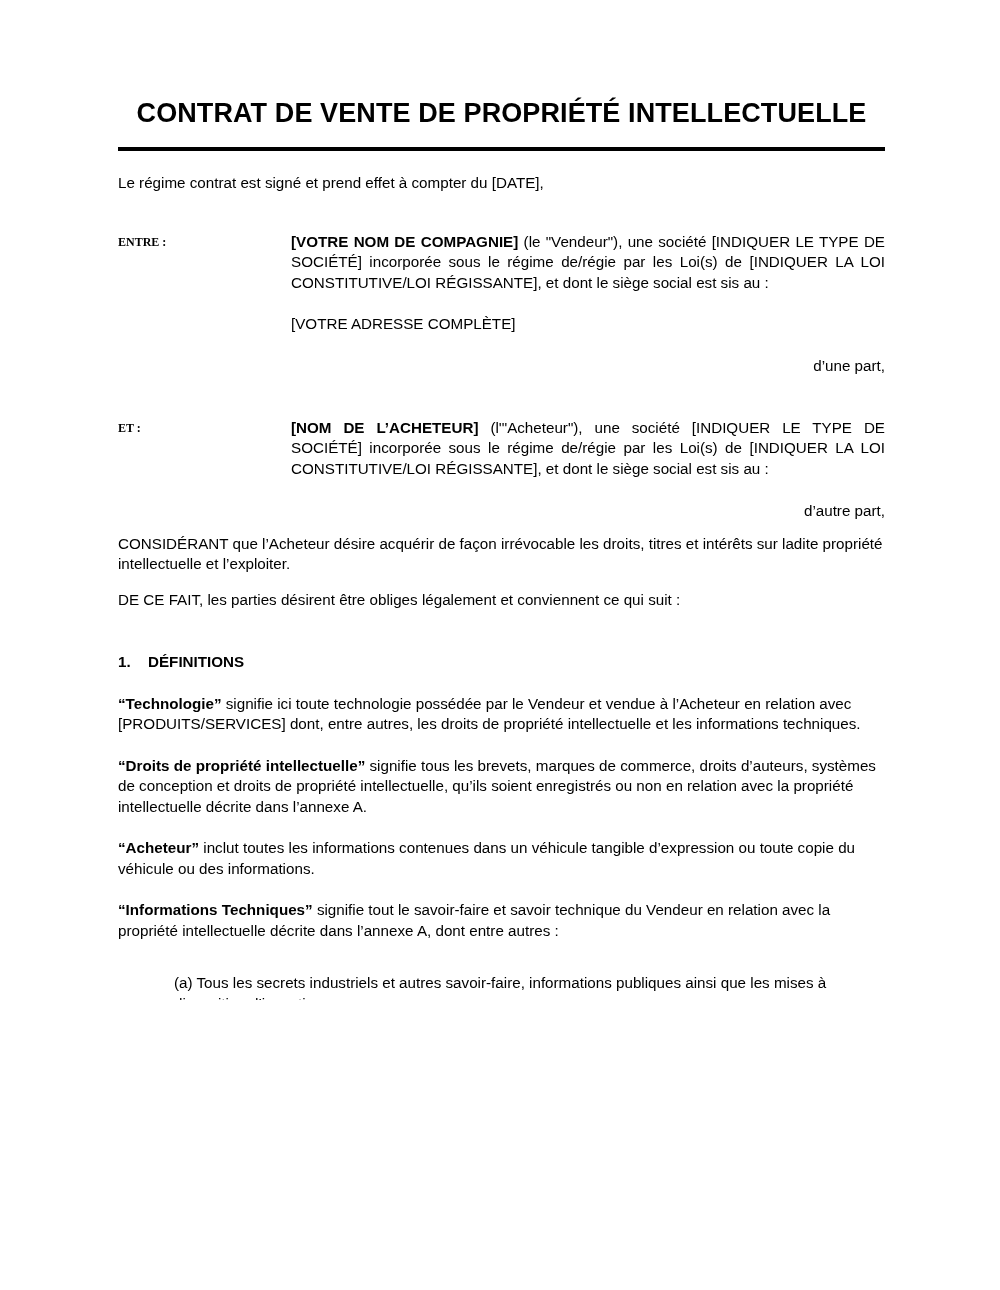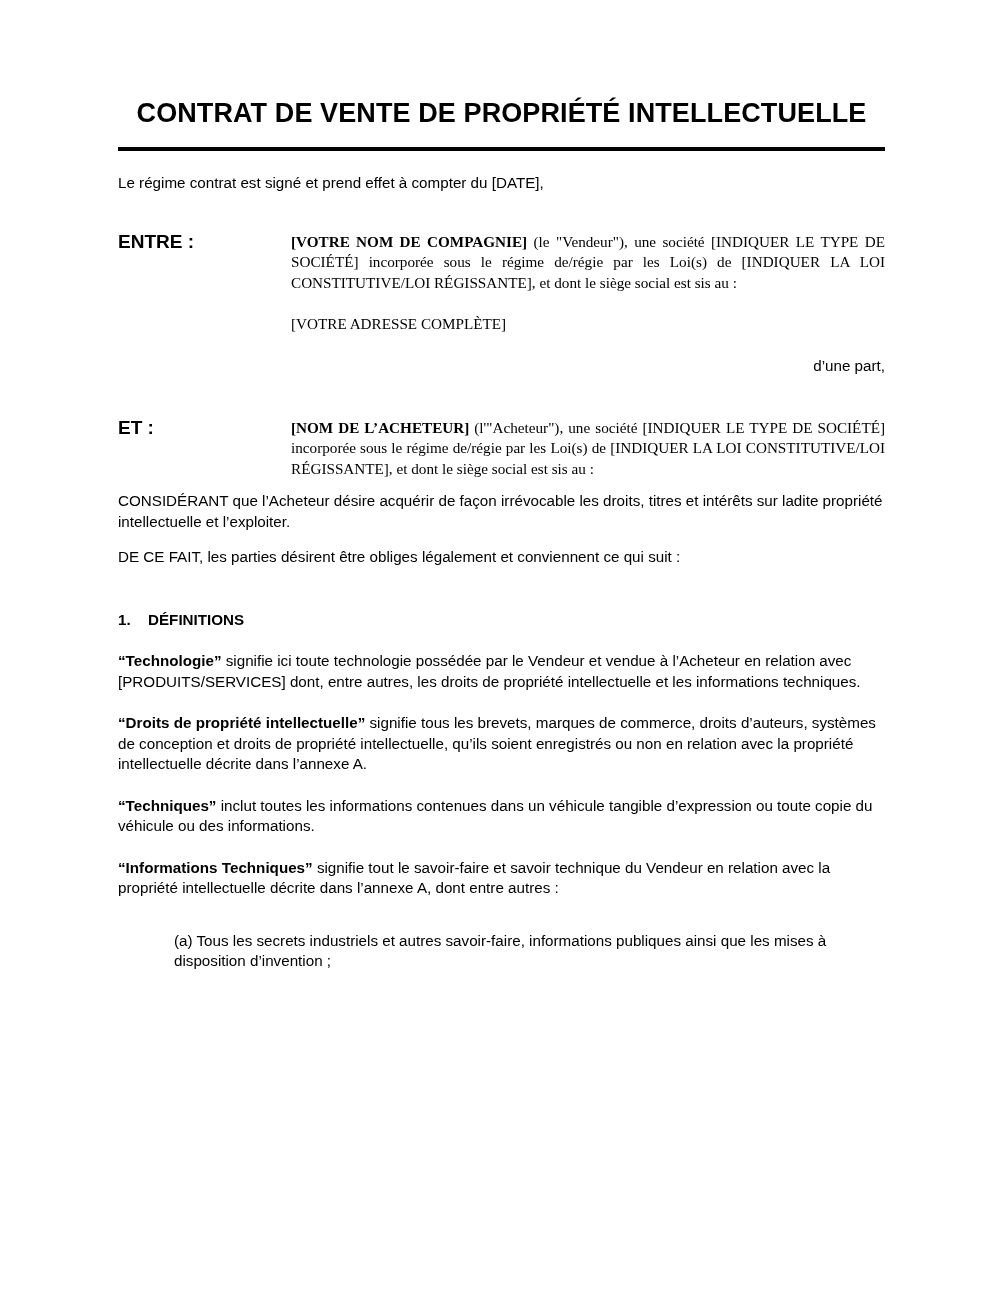--- a/index.html
+++ b/index.html
@@ -52,28 +52,28 @@
     display: flex;
     align-items: flex-start;
   }
   .party-entre { margin-top: 38px; }
   .party-et { margin-top: 41px; }
 
   .party-label {
     width: 173px;
     flex: 0 0 173px;
     font-weight: bold;
-    font-size: 19px;
+    font-size: 12px;
     line-height: 20.5px;
+    font-family: Liberation Serif, serif;
   }
   .party-body {
     flex: 1 1 auto;
     font-size: 15.2px;
     line-height: 20.5px;
-    font-family: Liberation Serif, serif;
   }
   .party-body .justified {
     text-align: justify;
     text-justify: inter-word;
   }
   .party-body .addr {
     margin-top: 20.5px;
   }
   .party-side {
     text-align: right;
@@ -148,34 +148,35 @@
       </div>
     </div>
     <div class="party-side">d’une part,</div>
 
     <div class="party party-et">
       <div class="party-label">ET :</div>
       <div class="party-body">
         <div class="justified"><span class="bold">[NOM DE L’ACHETEUR]</span><span> (l'"Acheteur"), une société [INDIQUER LE TYPE DE SOCIÉTÉ] incorporée sous le régime de/régie par les Loi(s) de [INDIQUER LA LOI CONSTITUTIVE/LOI RÉGISSANTE], et dont le siège social est sis au :</span></div>
       </div>
     </div>
+    <div class="party-side">d’autre part,</div>
 
     <p class="body-text recital">CONSIDÉRANT que l’Acheteur désire acquérir de façon irrévocable les droits, titres et intérêts sur ladite propriété intellectuelle et l’exploiter.</p>
     <p class="body-text recital">DE CE FAIT, les parties désirent être obliges légalement et conviennent ce qui suit :</p>
 
     <div class="section-heading">
       <span class="section-num">1.</span>
       <span>DÉFINITIONS</span>
     </div>
 
     <p class="body-text definition"><span class="bold">“Technologie”</span><span> signifie ici toute technologie possédée par le Vendeur et vendue à l’Acheteur en relation avec [PRODUITS/SERVICES] dont, entre autres, les droits de propriété intellectuelle et les informations techniques.</span></p>
 
     <p class="body-text definition"><span class="bold">“Droits de propriété intellectuelle”</span><span> signifie tous les brevets, marques de commerce, droits d’auteurs, systèmes de conception et droits de propriété intellectuelle, qu’ils soient enregistrés ou non en relation avec la propriété intellectuelle décrite dans l’annexe A.</span></p>
 
-    <p class="body-text definition"><span class="bold">“Techniques”</span><span> inclut toutes les informations contenues dans un véhicule tangible d’expression ou toute copie du véhicule ou des informations.</span></p>
+    <p class="body-text definition"><span class="bold">“Acheteur”</span><span> inclut toutes les informations contenues dans un véhicule tangible d’expression ou toute copie du véhicule ou des informations.</span></p>
 
     <p class="body-text definition"><span class="bold">“Informations Techniques”</span><span> signifie tout le savoir-faire et savoir technique du Vendeur en relation avec la propriété intellectuelle décrite dans l’annexe A, dont entre autres :</span></p>
 
     <p class="body-text sub-item">(a) Tous les secrets industriels et autres savoir-faire, informations publiques ainsi que les mises à disposition d’invention ;</p>
 
   </div>
 
   <div class="footer">
     <div class="footer-rule"></div>
     <div class="footer-row">

